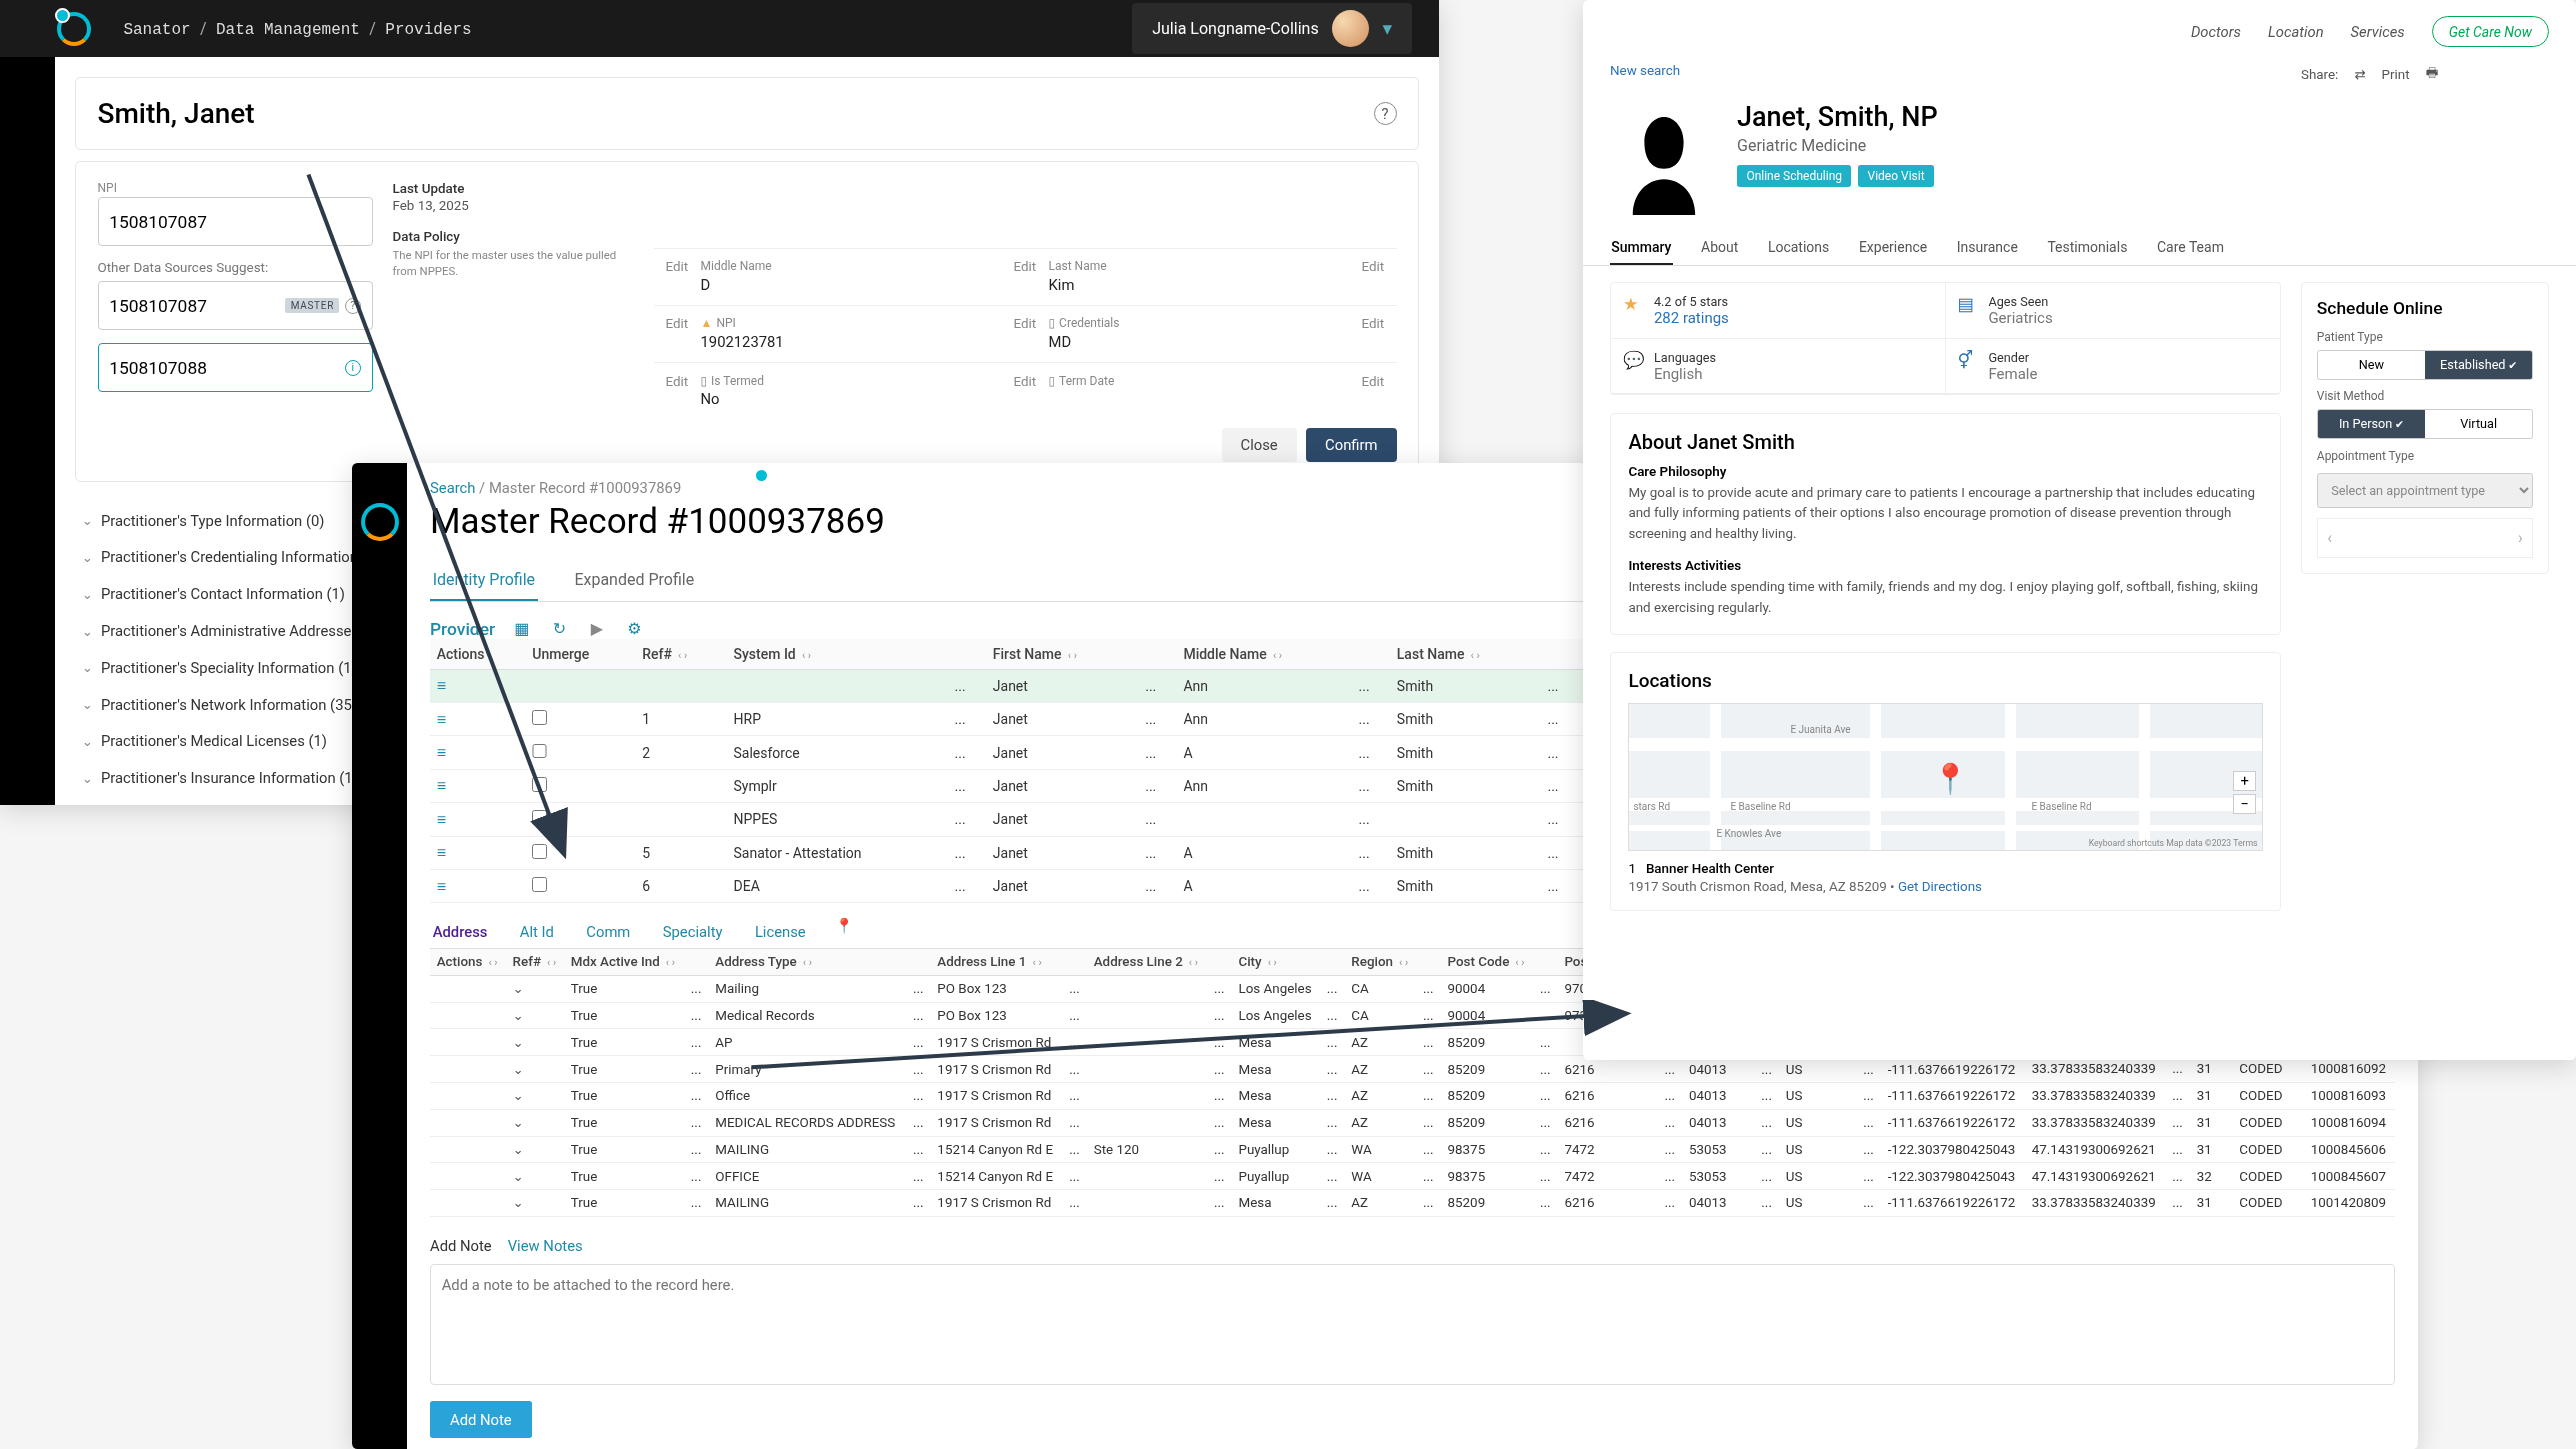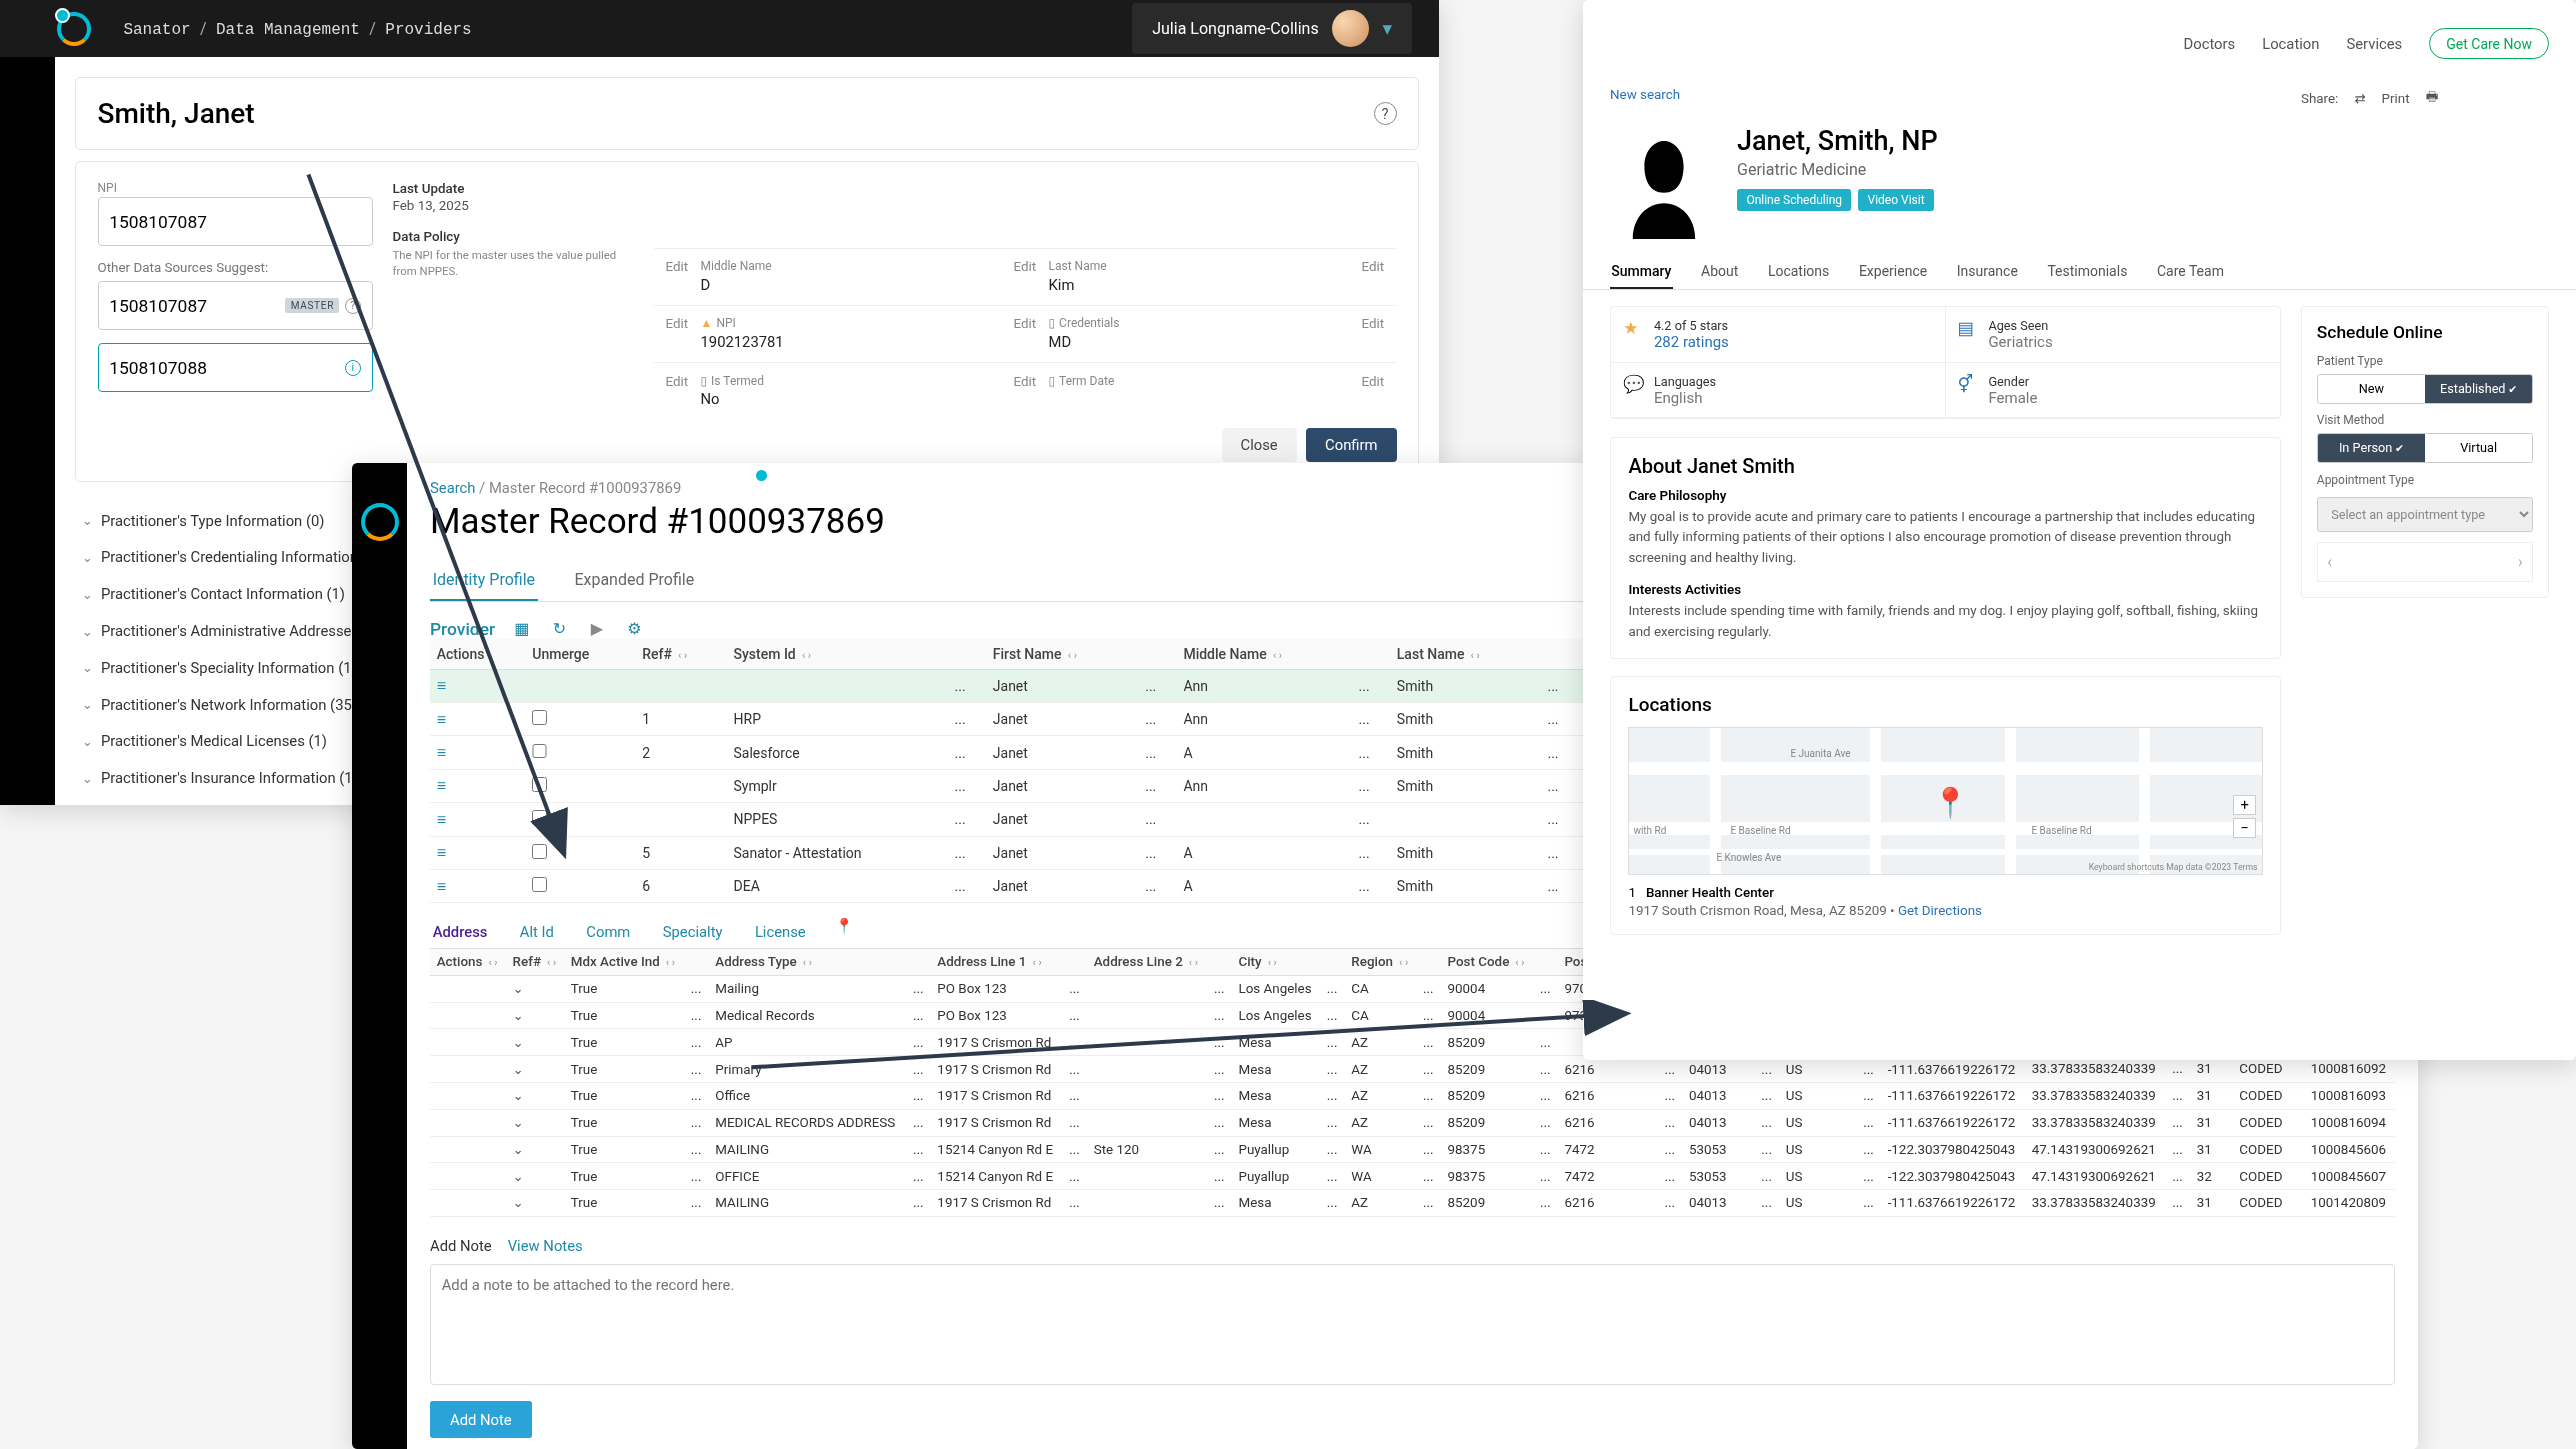--- a/index.html
+++ b/index.html
@@ -98,21 +98,21 @@
 #panelB .addr-table th, #panelB .addr-table td { font-size:13.4px; padding:5.4px 6.7px; }
 
 #panelB .notes { margin-top:20px; display:flex; gap:16px; align-items:center; }
 #panelB .notes .nt { font-size:14.8px; color:#1f8aa8; cursor:pointer; }
 #panelB .notes .nt.active { color:#333; }
 #panelB textarea { width:100%; height:121px; border:0.7px solid #ddd; border-radius:4px; padding:10.7px; font-size:14.8px; margin-top:9.4px; font-family:inherit; resize:none; }
 #panelB .addnote-btn { background:#29a3d8; color:#fff; border:none; padding:9.4px 20px; font-size:14.8px; border-radius:2.7px; margin-top:12px; cursor:pointer; }
 
 
 #panelC { left: 1583px; top: 0; width: 993px; height: 1060px; }
-#panelC .top-nav { display:flex; justify-content:flex-end; align-items:center; gap:27px; padding:28px 27px; font-size:14.8px; color:#555; }
+#panelC .top-nav { display:flex; justify-content:flex-end; align-items:center; gap:27px; padding:16px 27px; font-size:14.8px; color:#555;font-style:italic; }
 #panelC .top-nav a { color:#555; text-decoration:none; }
 #panelC .get-care { border:1.3px solid #0a5; border-radius:16px; padding:6.7px 16px; color:#0a5; font-size:14px; }
 
 #panelC .meta-row { display:flex; justify-content:space-between; padding:0 27px 9.4px; font-size:13.4px; }
 #panelC .meta-row .ns { color:#2a73b8; }
 #panelC .meta-row .right { display:flex; gap:16px; color:#555; align-items:center; }
 
 #panelC .prof-head { display:flex; gap:20px; padding:6.7px 27px 16px; align-items:flex-start; }
 #panelC .avatar-big { width:107px; height:114px; display:flex; align-items:flex-end; justify-content:center; }
 #panelC .avatar-big svg { width:94px; height:107px; }
@@ -954,21 +954,21 @@
           <div class="road h" style="top:94px;"></div>
           <div class="road h" style="top:121px;height:6.7px;"></div>
           <div class="road v" style="left:81px;"></div>
           <div class="road v" style="left:241px;"></div>
           <div class="road v" style="left:376px;"></div>
           <div class="road v" style="left:510px;"></div>
           <span class="lbl" style="top:20px;left:161px;">E Juanita Ave</span>
           <span class="lbl" style="top:97px;left:101px;">E Baseline Rd</span>
           <span class="lbl" style="top:97px;left:402px;">E Baseline Rd</span>
           <span class="lbl" style="top:124px;left:87px;">E Knowles Ave</span>
-          <span class="lbl" style="top:97px;left:4px;">with Rd</span>
+          <span class="lbl" style="top:97px;left:4px;">stars Rd</span>
           <span class="pin">📍</span>
           <div class="ctl" style="top:67px;">+</div>
           <div class="ctl" style="top:90px;">−</div>
           <div class="attr">Keyboard shortcuts   Map data ©2023   Terms</div>
         </div>
         <div class="loc-item">
           <span>1</span>&nbsp;&nbsp;
           <span class="name">Banner Health Center</span>
           <div class="addr">
             <span>1917 South Crismon Road, Mesa, AZ 85209</span> •

